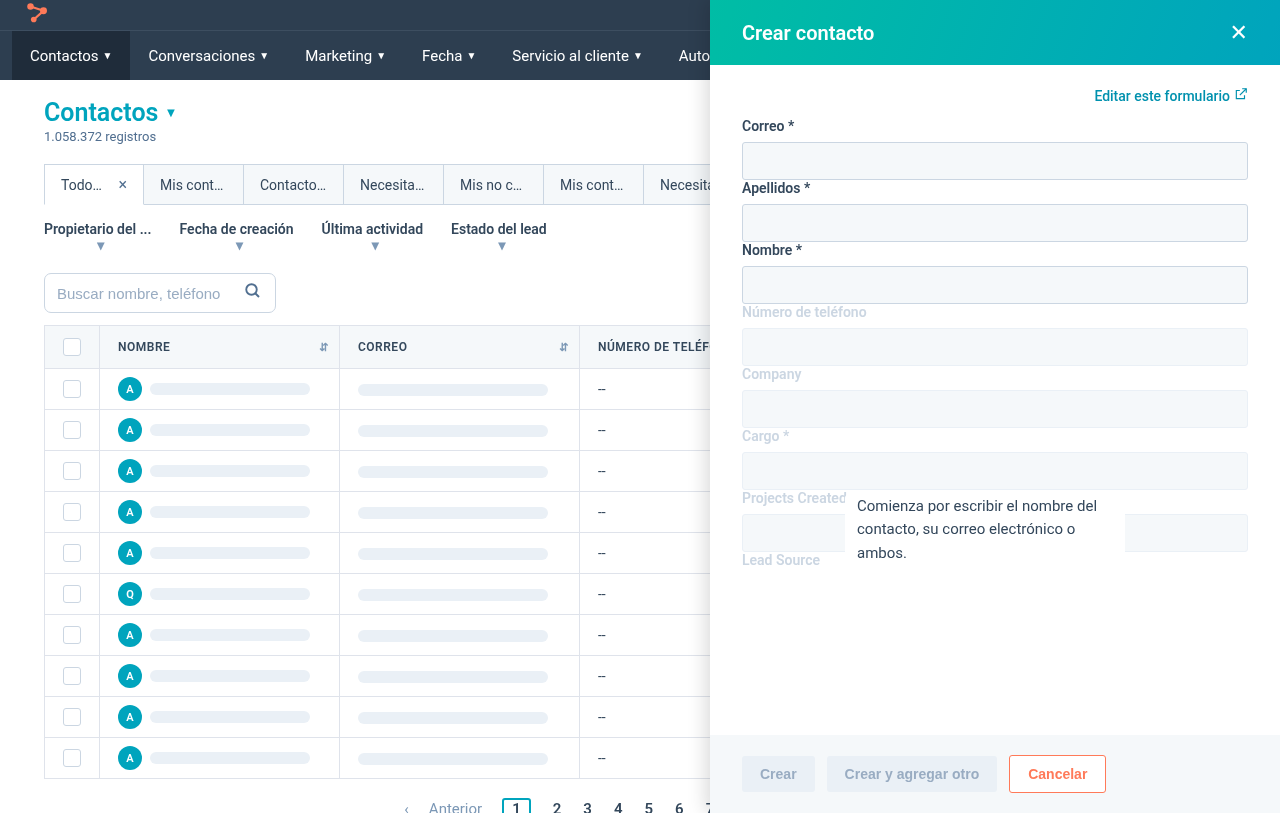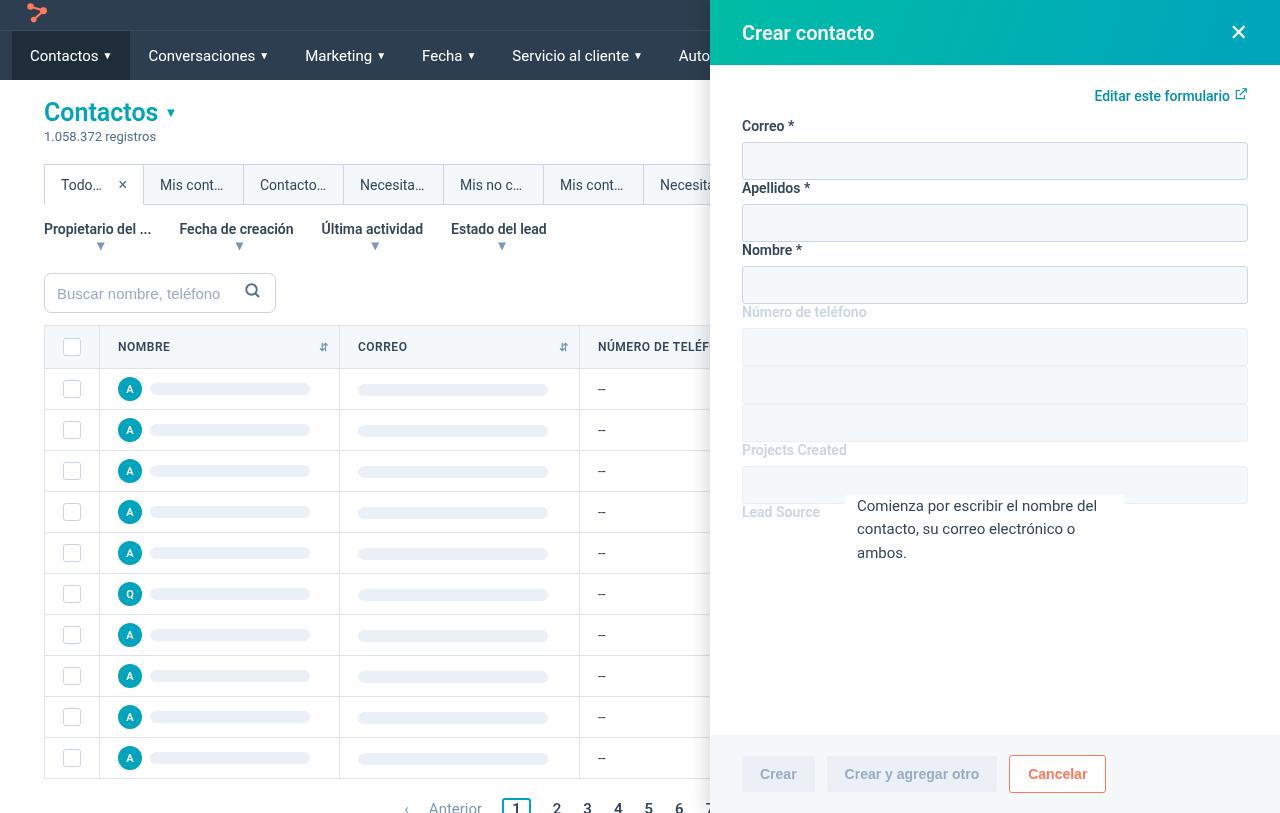--- a/index.html
+++ b/index.html
@@ -322,23 +322,25 @@
     </div>
     <div class="field">
       <label>Nombre *</label>
       <input style="">
     </div>
     <div class="field disabled">
       <label>Número de teléfono</label>
       <input disabled="" style="">
     </div>
     <div class="field disabled">
+      <label>Company</label>
       <input disabled="" style="">
     </div>
     <div class="field disabled">
+      <label>Cargo *</label>
       <input disabled="" style="">
     </div>
     <div class="field disabled">
       <label>Projects Created</label>
       <input disabled="" style="">
     </div>
     <div class="field disabled">
       <label>Lead Source</label>
     </div>
 

